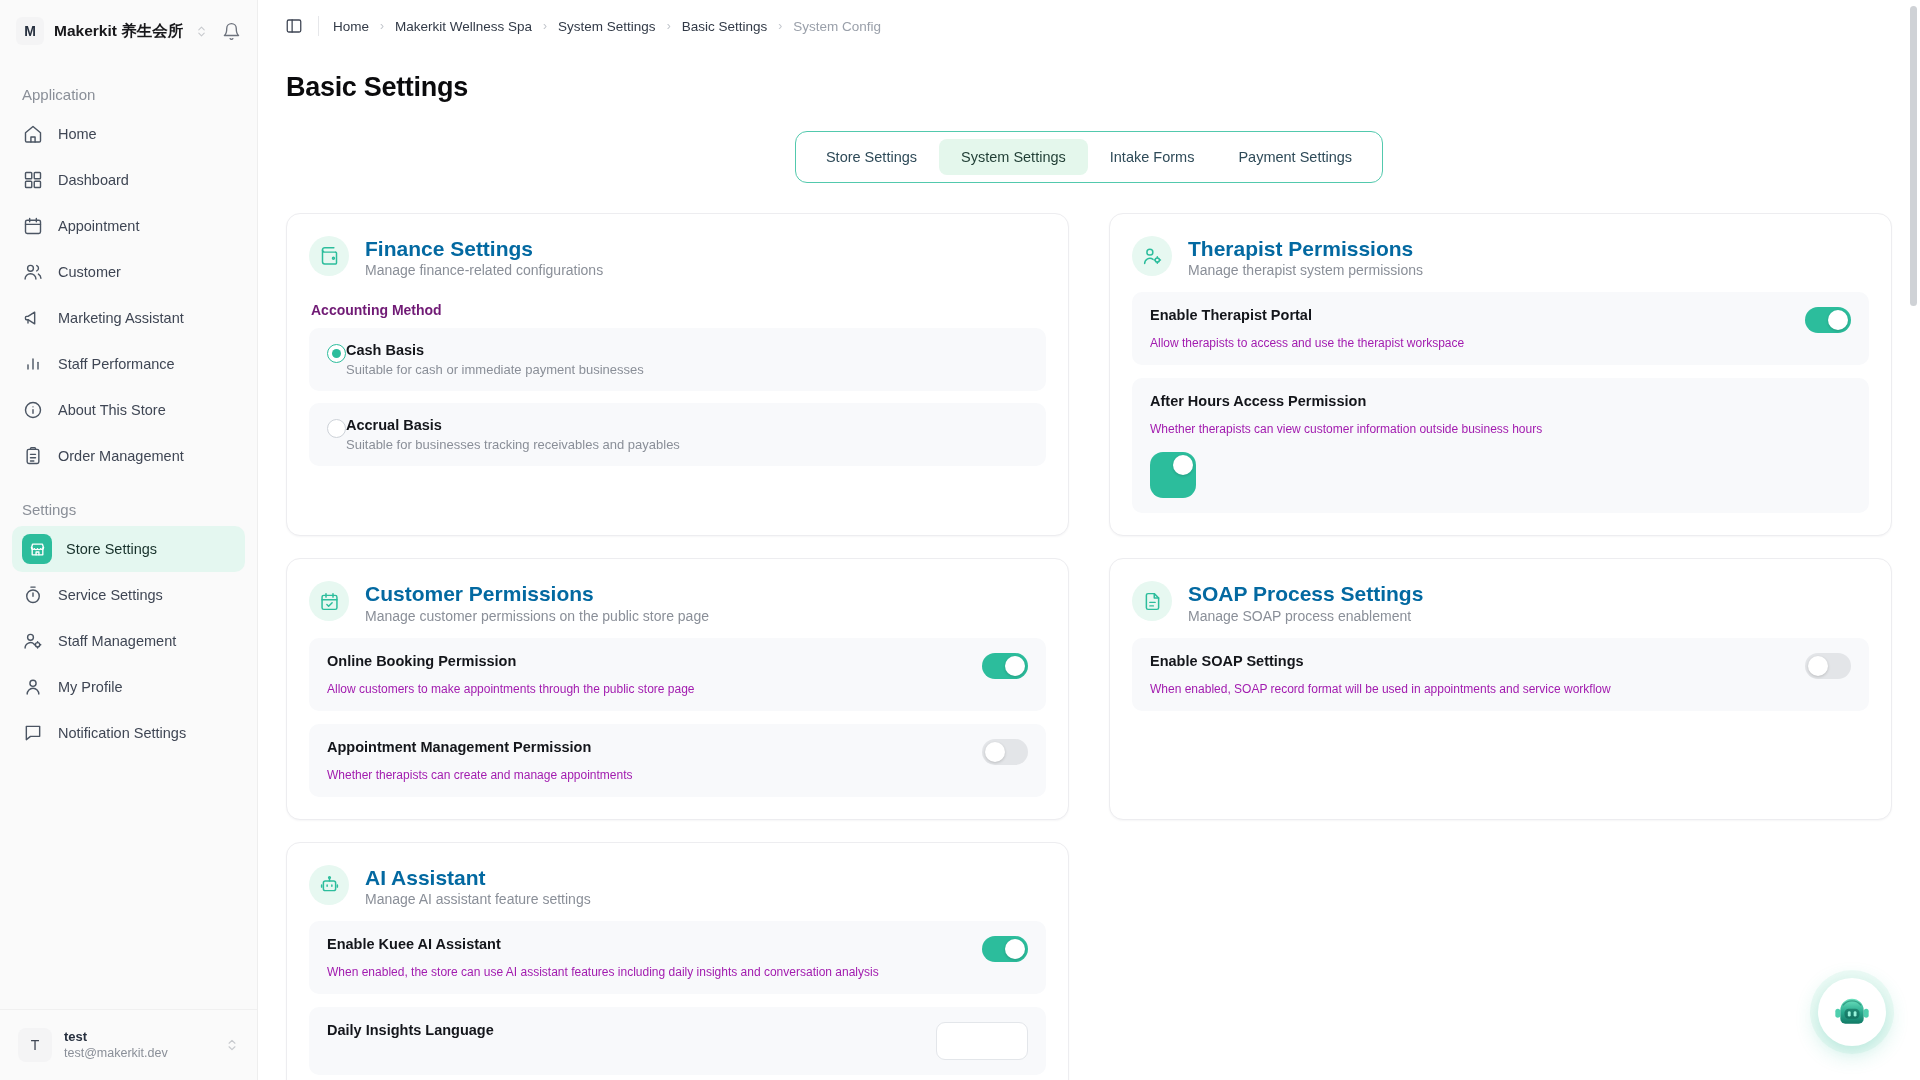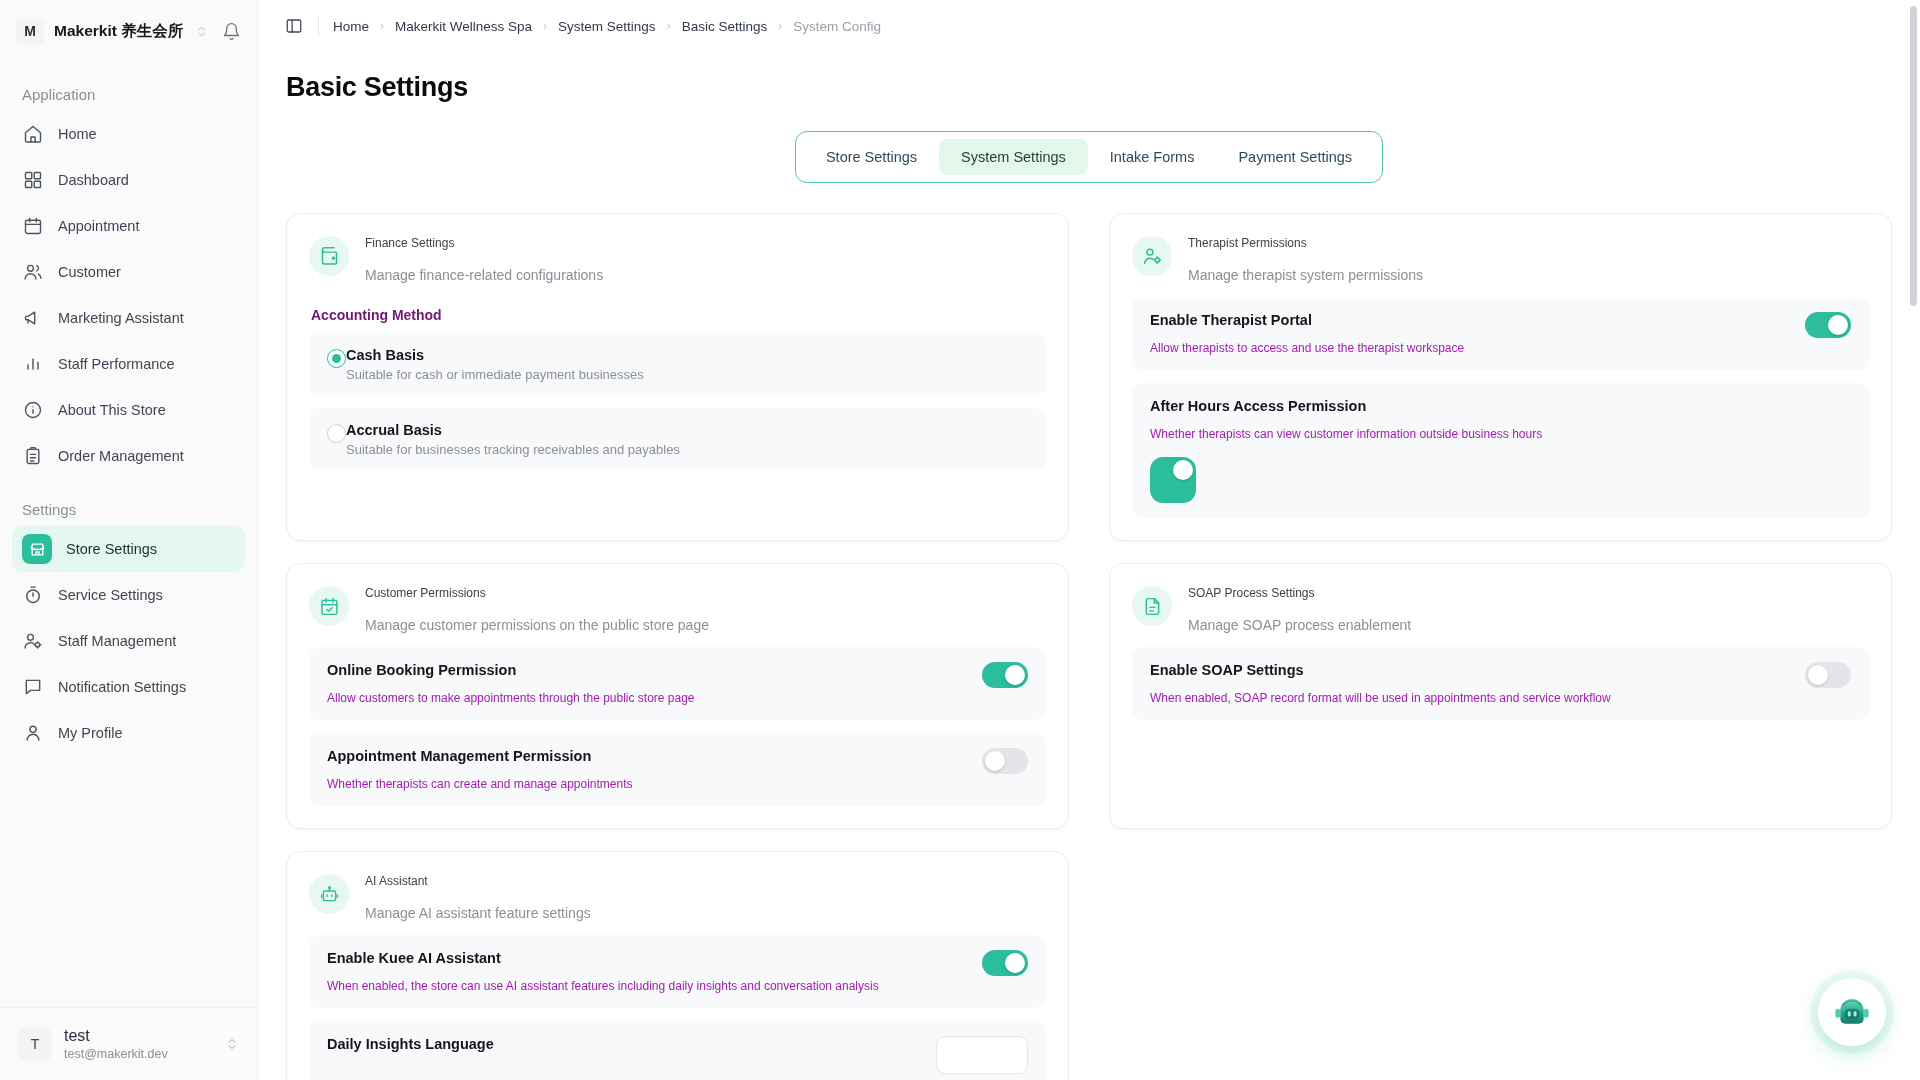--- a/index.html
+++ b/index.html
@@ -57,21 +57,21 @@
   .nav-item.active .nav-label { color: #17312b; font-weight: 500; }
 
   .sb-footer { border-top: 1px solid #f0f0f0; padding: 14px 14px; }
   .user-row { display:flex; align-items:center; gap: 12px; border-radius: 10px; padding: 4px 4px; cursor: pointer;}
   .user-avatar {
     width: 34px; height: 34px; border-radius: 8px; background: #f4f4f5;
     display:flex; align-items:center; justify-content:center;
     font-size: 14px; color: #3f4654; font-weight: 500;
   }
   .user-meta { display:flex; flex-direction: column; line-height: 1.28; }
-  .user-name { font-size: 16px; font-weight: 400; color: #27303f; }
+  .user-name { font-size: 13px; font-weight: 700; color: #27303f; }
   .user-email { font-size: 12.5px; color: #8a8f98; }
   .user-chev { margin-left: auto; opacity: .45; display:flex; }
 
   
   .main { flex: 1; height: 1080px; position: relative; overflow: hidden; background: #fff; }
   .topbar {
     height: 52px; display: flex; align-items: center; gap: 14px;
     padding: 0 24px 0 26px;
   }
   .panel-toggle { width: 20px; height: 20px; display:flex; align-items:center; justify-content:center; cursor:pointer; }
@@ -104,22 +104,22 @@
     background: #ffffff; border: 1px solid #ededf0; border-radius: 14px;
     padding: 22px 22px 22px 22px;
     box-shadow: 0 1px 2px rgba(16,24,40,.04);
   }
   .card-head { display: flex; align-items: flex-start; gap: 16px; }
   .card-ico {
     width: 40px; height: 40px; border-radius: 50%; background: #e7f8f1;
     display:flex; align-items:center; justify-content:center; flex: 0 0 40px;
   }
   .card-ico svg { width: 21px; height: 21px; stroke: #2cbd9c; fill: none; stroke-width: 1.7; stroke-linecap: round; stroke-linejoin: round; }
-  .card-title { font-size: 12px; font-weight: 400; color: #404040; line-height: 1.25; }
-  .card-sub { font-size: 14px; color: #8a8f98; margin-top: 16px; }
+  .card-title { font-size: 21px; font-weight: 700; color: #0369a1; line-height: 1.25; }
+  .card-sub { font-size: 14px; color: #8a8f98; margin-top: 0; }
 
   .field-label { font-size: 14px; font-weight: 600; color: #701a75; margin: 24px 0 10px 2px; }
 
   .option {
     background: #f8f9fb; border-radius: 10px; padding: 14px 18px;
     display: flex; align-items: flex-start; margin-bottom: 12px; cursor: pointer;
   }
   .radio {
     width: 19px; height: 19px; border-radius: 50%; border: 1.6px solid #cdd2d8;
     flex: 0 0 19px; margin-top: 2px; display:flex; align-items:center; justify-content:center;
@@ -314,34 +314,34 @@
               <circle cx="17.5" cy="16.5" r="2.6"></circle>
               <path d="M17.5 12.7v1M17.5 19.3v1M21.3 16.5h-1M14.7 16.5h-1"></path>
             </svg>
           </span>
         <span class="nav-label">Staff Management</span>
       </div>
 
       <div class="nav-item">
         <span class="nav-ico">
             <svg viewBox="0 0 24 24">
-              <path d="M4 4h16v12H9l-5 4z"></path>
-            </svg>
-          </span>
-        <span class="nav-label">Notification Settings</span>
-      </div>
-
-      <div class="nav-item">
-        <span class="nav-ico">
-            <svg viewBox="0 0 24 24">
               <circle cx="12" cy="7.5" r="3.7"></circle>
               <path d="M5 20.5a7 7 0 0 1 14 0"></path>
             </svg>
           </span>
         <span class="nav-label">My Profile</span>
+      </div>
+
+      <div class="nav-item">
+        <span class="nav-ico">
+            <svg viewBox="0 0 24 24">
+              <path d="M4 4h16v12H9l-5 4z"></path>
+            </svg>
+          </span>
+        <span class="nav-label">Notification Settings</span>
       </div>
     </div>
 
     <div class="sb-footer">
       <div class="user-row">
         <div class="user-avatar">T</div>
         <div class="user-meta">
           <span class="user-name">test</span>
           <span class="user-email">test@makerkit.dev</span>
         </div>

